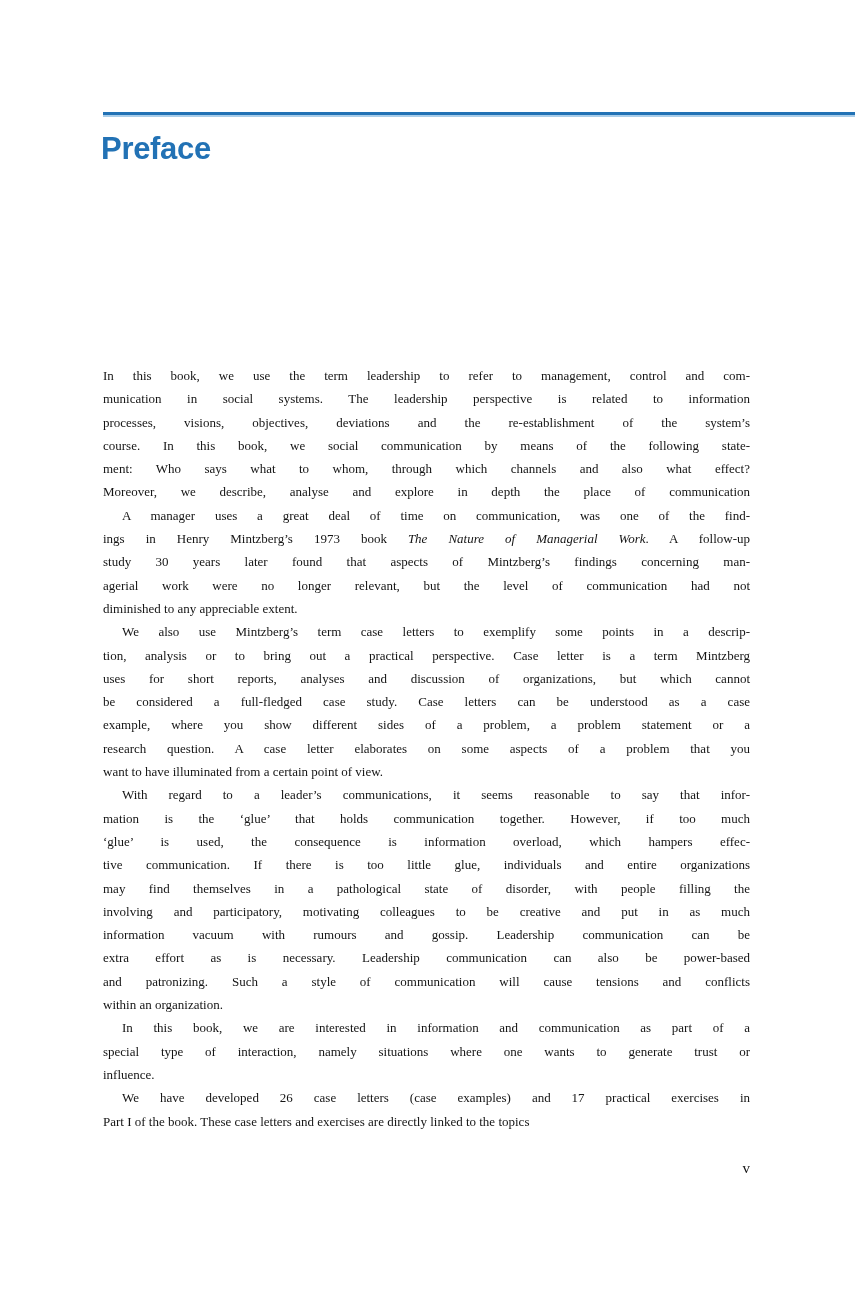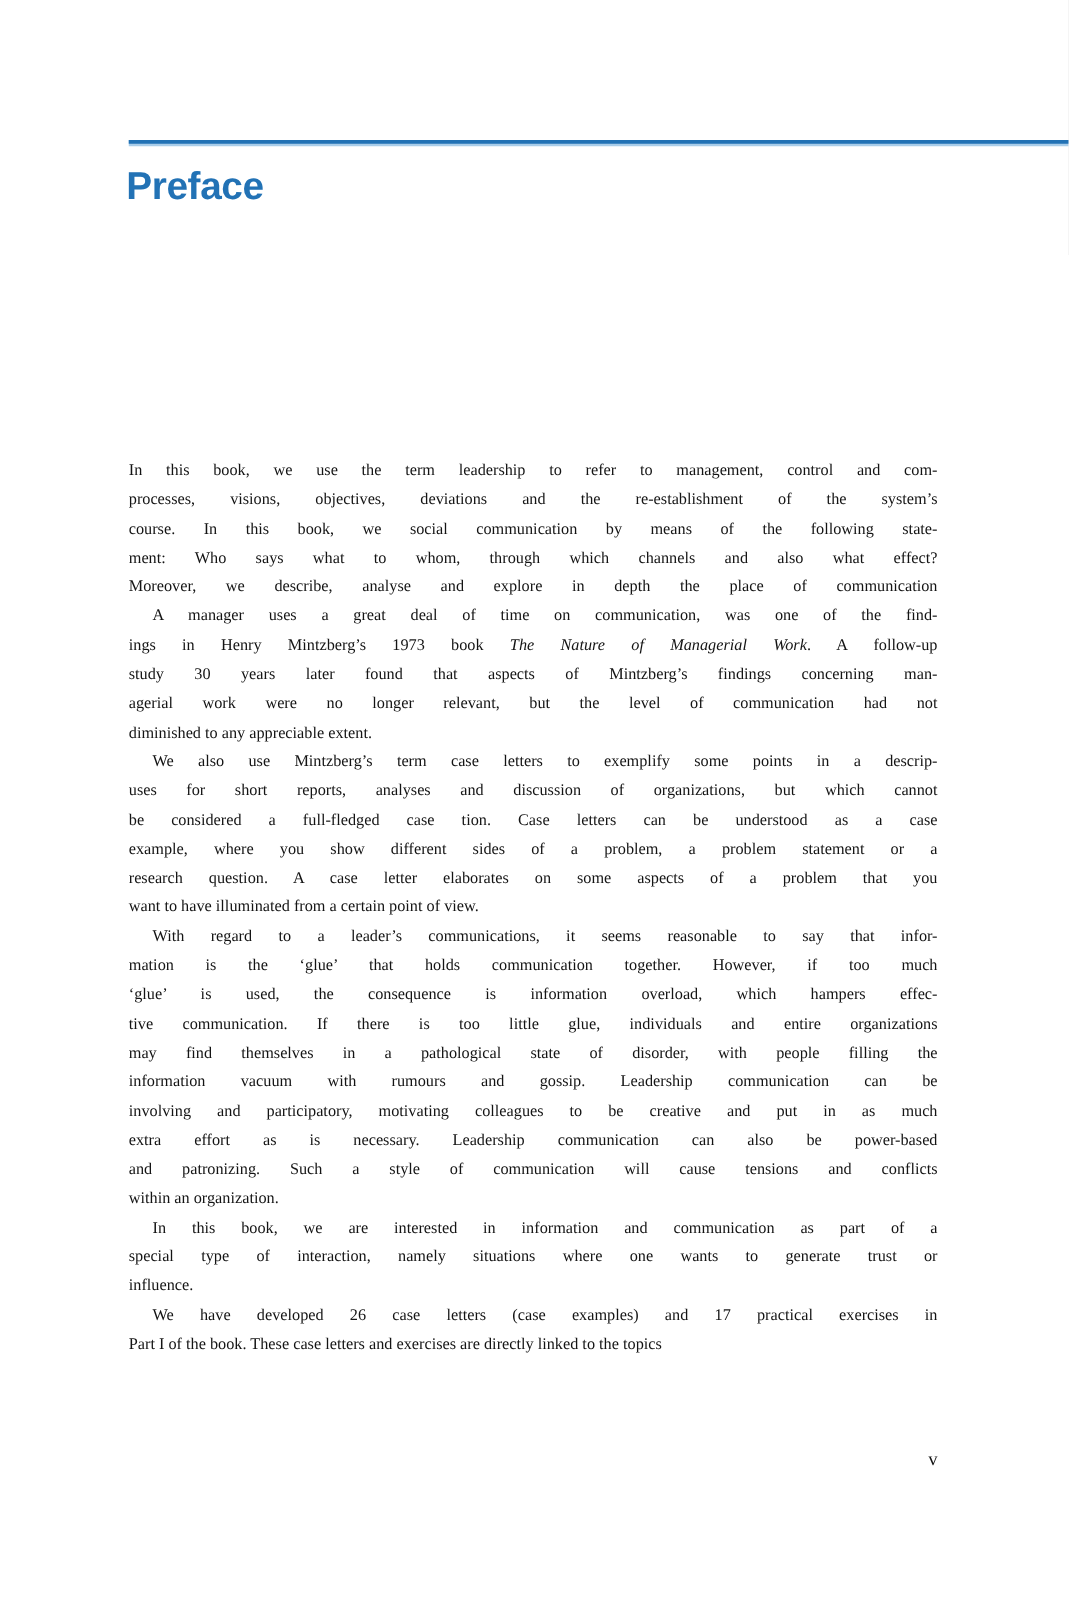--- a/index.html
+++ b/index.html
@@ -70,48 +70,50 @@
 </style>
 </head>
 <body>
 
 <div class="page" style="--accent: #2272b5; --rule-light: #a9cde9; --text: #141414; --bg: #ffffff;">
   <div class="top-rule"></div>
   <h1 class="chapter-title">Preface</h1>
   <div class="body-text">
       <div class="para">
         <div class="line"><span>In this book, we use the term leadership to refer to management, control and com-</span></div>
+        <div class="line"><span>munication in social systems. The leadership perspective is related to information</span></div>
         <div class="line"><span>processes, visions, objectives, deviations and the re-establishment of the system’s</span></div>
         <div class="line"><span>course. In this book, we social communication by means of the following state-</span></div>
         <div class="line"><span>ment: Who says what to whom, through which channels and also what effect?</span></div>
         <div class="line"><span>Moreover, we describe, analyse and explore in depth the place of communication</span></div>
       </div>
       <div class="para indent">
         <div class="line"><span>A manager uses a great deal of time on communication, was one of the find-</span></div>
         <div class="line"><span>ings in Henry Mintzberg’s 1973 book </span><span class="it">The Nature of Managerial Work</span><span>. A follow-up</span></div>
         <div class="line"><span>study 30 years later found that aspects of Mintzberg’s findings concerning man-</span></div>
         <div class="line"><span>agerial work were no longer relevant, but the level of communication had not</span></div>
         <div class="line last"><span>diminished to any appreciable extent.</span></div>
       </div>
       <div class="para indent">
         <div class="line"><span>We also use Mintzberg’s term case letters to exemplify some points in a descrip-</span></div>
+        <div class="line"><span>tion, analysis or to bring out a practical perspective. Case letter is a term Mintzberg</span></div>
         <div class="line"><span>uses for short reports, analyses and discussion of organizations, but which cannot</span></div>
-        <div class="line"><span>be considered a full-fledged case tion. Case letters can be understood as a case</span></div>
+        <div class="line"><span>be considered a full-fledged case study. Case letters can be understood as a case</span></div>
         <div class="line"><span>example, where you show different sides of a problem, a problem statement or a</span></div>
         <div class="line"><span>research question. A case letter elaborates on some aspects of a problem that you</span></div>
         <div class="line last"><span>want to have illuminated from a certain point of view.</span></div>
       </div>
       <div class="para indent">
         <div class="line"><span>With regard to a leader’s communications, it seems reasonable to say that infor-</span></div>
         <div class="line"><span>mation is the ‘glue’ that holds communication together. However, if too much</span></div>
         <div class="line"><span>‘glue’ is used, the consequence is information overload, which hampers effec-</span></div>
         <div class="line"><span>tive communication. If there is too little glue, individuals and entire organizations</span></div>
         <div class="line"><span>may find themselves in a pathological state of disorder, with people filling the</span></div>
+        <div class="line"><span>involving and participatory, motivating colleagues to be creative and put in as much</span></div>
         <div class="line"><span>information vacuum with rumours and gossip. Leadership communication can be</span></div>
-        <div class="line"><span>involving and participatory, motivating colleagues to be creative and put in as much</span></div>
         <div class="line"><span>extra effort as is necessary. Leadership communication can also be power-based</span></div>
         <div class="line"><span>and patronizing. Such a style of communication will cause tensions and conflicts</span></div>
         <div class="line last"><span>within an organization.</span></div>
       </div>
       <div class="para indent">
         <div class="line"><span>In this book, we are interested in information and communication as part of a</span></div>
         <div class="line"><span>special type of interaction, namely situations where one wants to generate trust or</span></div>
         <div class="line last"><span>influence.</span></div>
       </div>
       <div class="para indent">

